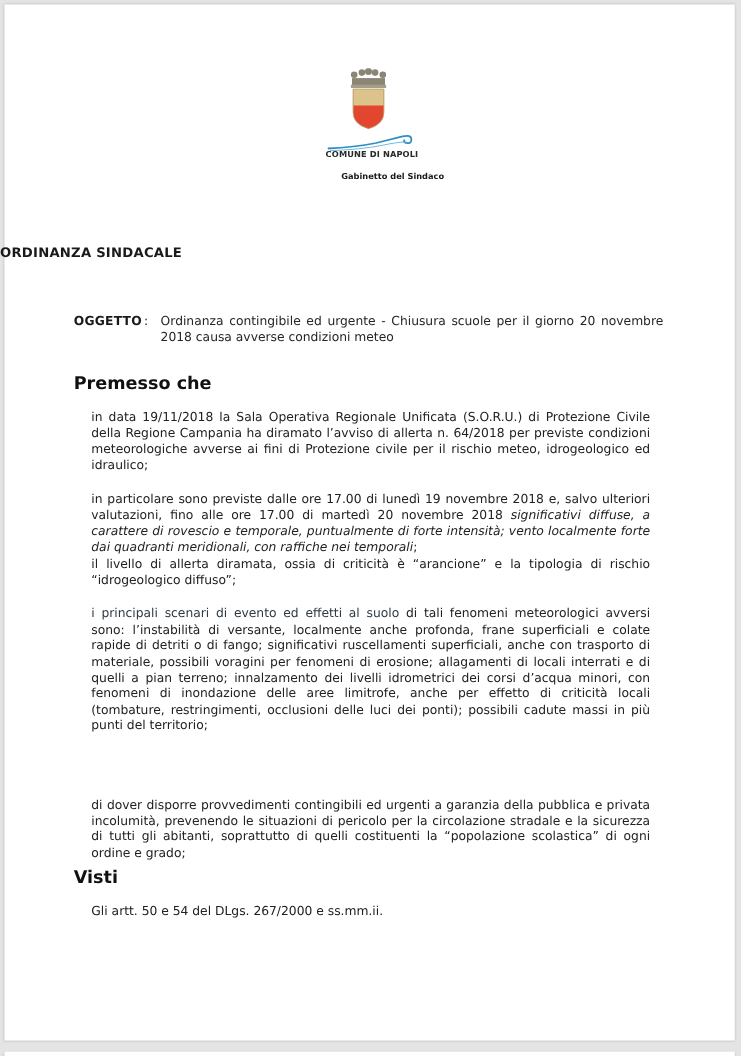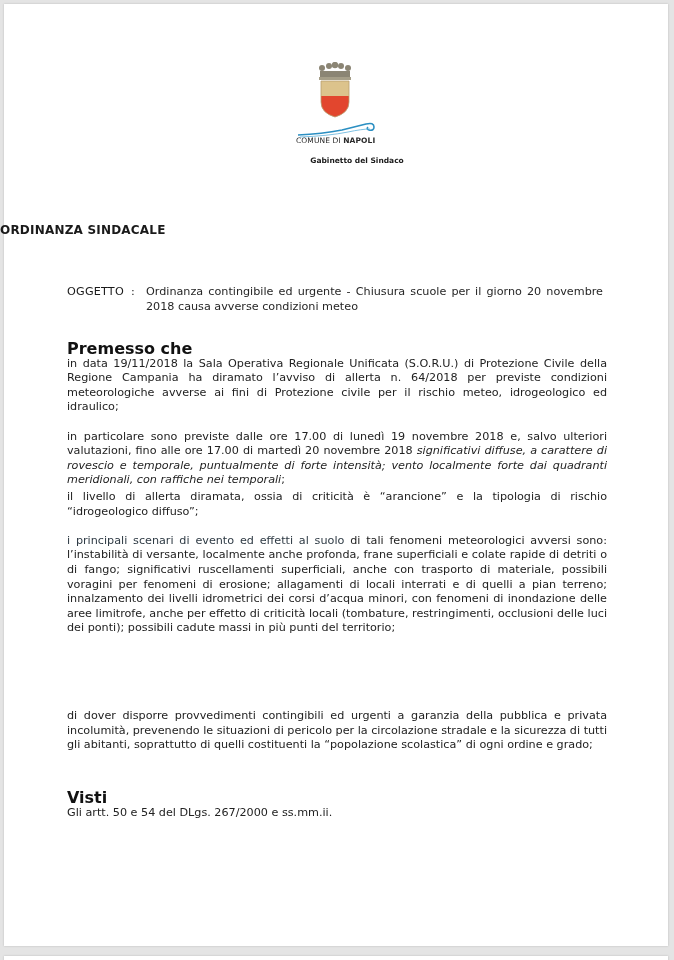--- a/index.html
+++ b/index.html
@@ -51,21 +51,21 @@
       position: absolute;
       left: 296px;
       top: 136px;
       font-size: 7.5px;
       font-weight: bold;
       letter-spacing: 0.1px;
       color: #2a2a2a;
       white-space: nowrap;
     }
     .brand-text .light {
-      font-weight: normal;
+      font-weight: bold;
     }
     .office {
       position: absolute;
       left: 0;
       top: 156px;
       width: 674px;
       text-align: center;
       font-size: 7.5px;
       font-weight: bold;
       color: #1a1a1a;
@@ -86,21 +86,21 @@
       left: 67px;
       top: 285px;
       width: 540px;
       font-size: 11.2px;
       line-height: 14.5px;
     }
     .subject-label {
       position: absolute;
       left: 0;
       top: 0;
-      font-weight: normal;
+      font-weight: bold;
       letter-spacing: 0.2px;
     }
     .subject-colon {
       position: absolute;
       left: 64px;
       top: 0;
     }
     .subject-text {
       position: absolute;
       left: 79px;
@@ -119,21 +119,21 @@
       color: #222;
     }
     .section h3 {
       margin: 0;
       font-size: 16px;
       font-weight: bold;
       line-height: 14.6px;
       color: #111;
     }
     .section p {
-      margin: 0;
+      margin: 16px;
       text-align: justify;
       text-align-last: left;
     }
     .section p.gap {
       margin-top: 14.6px;
     }
     .section .it {
       font-style: italic;
     }
     .section .tinted {

